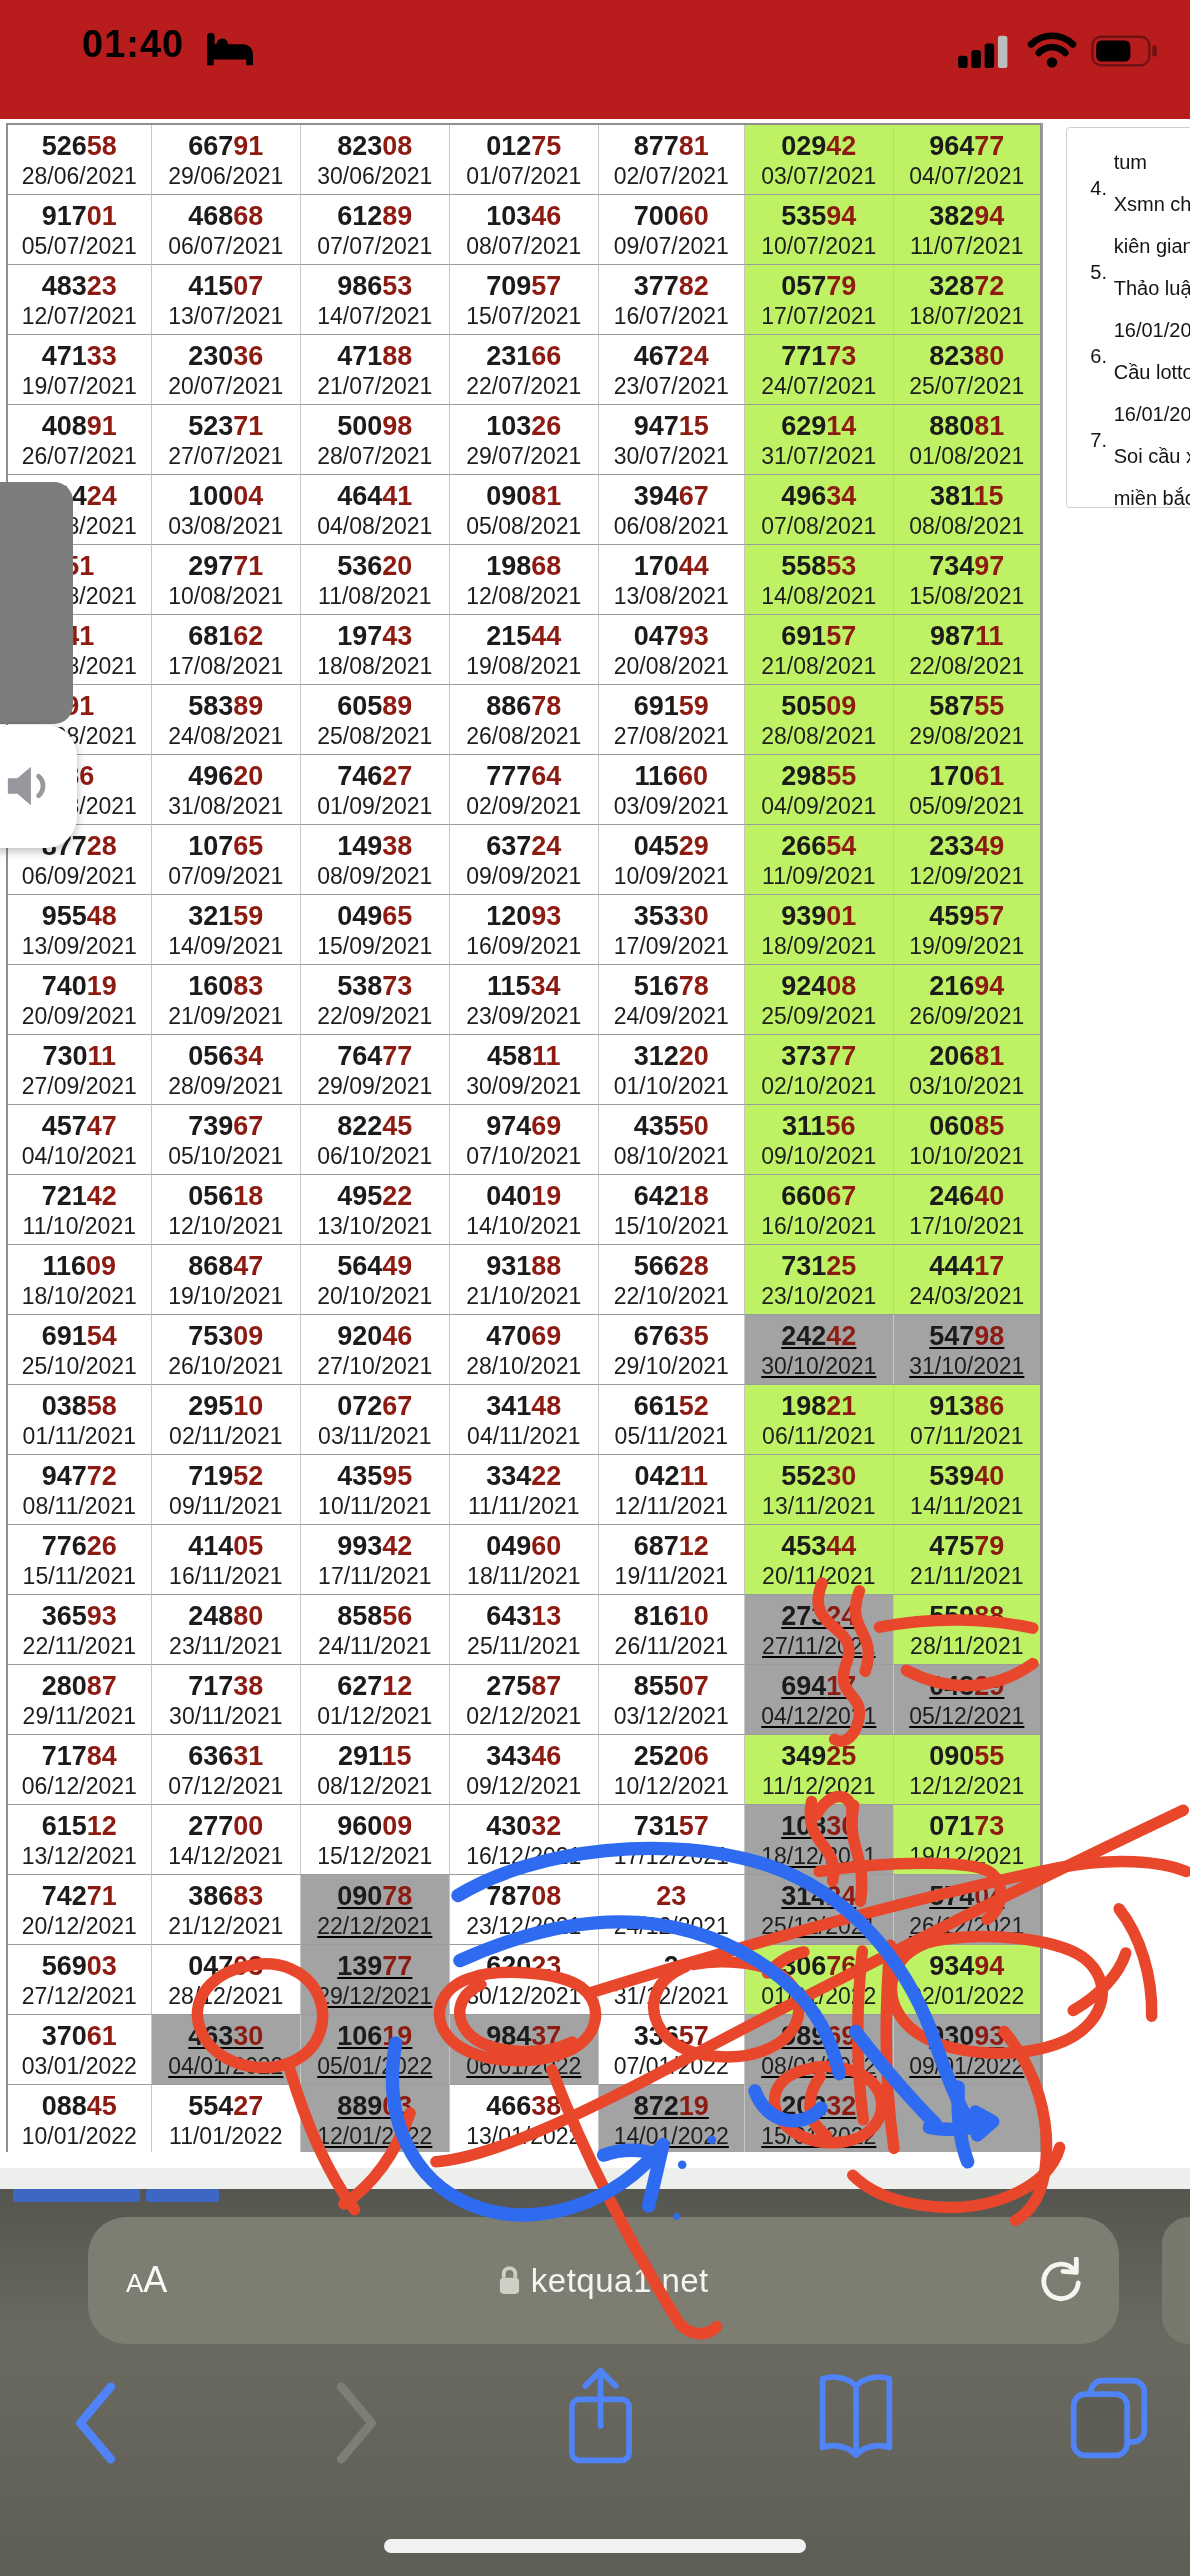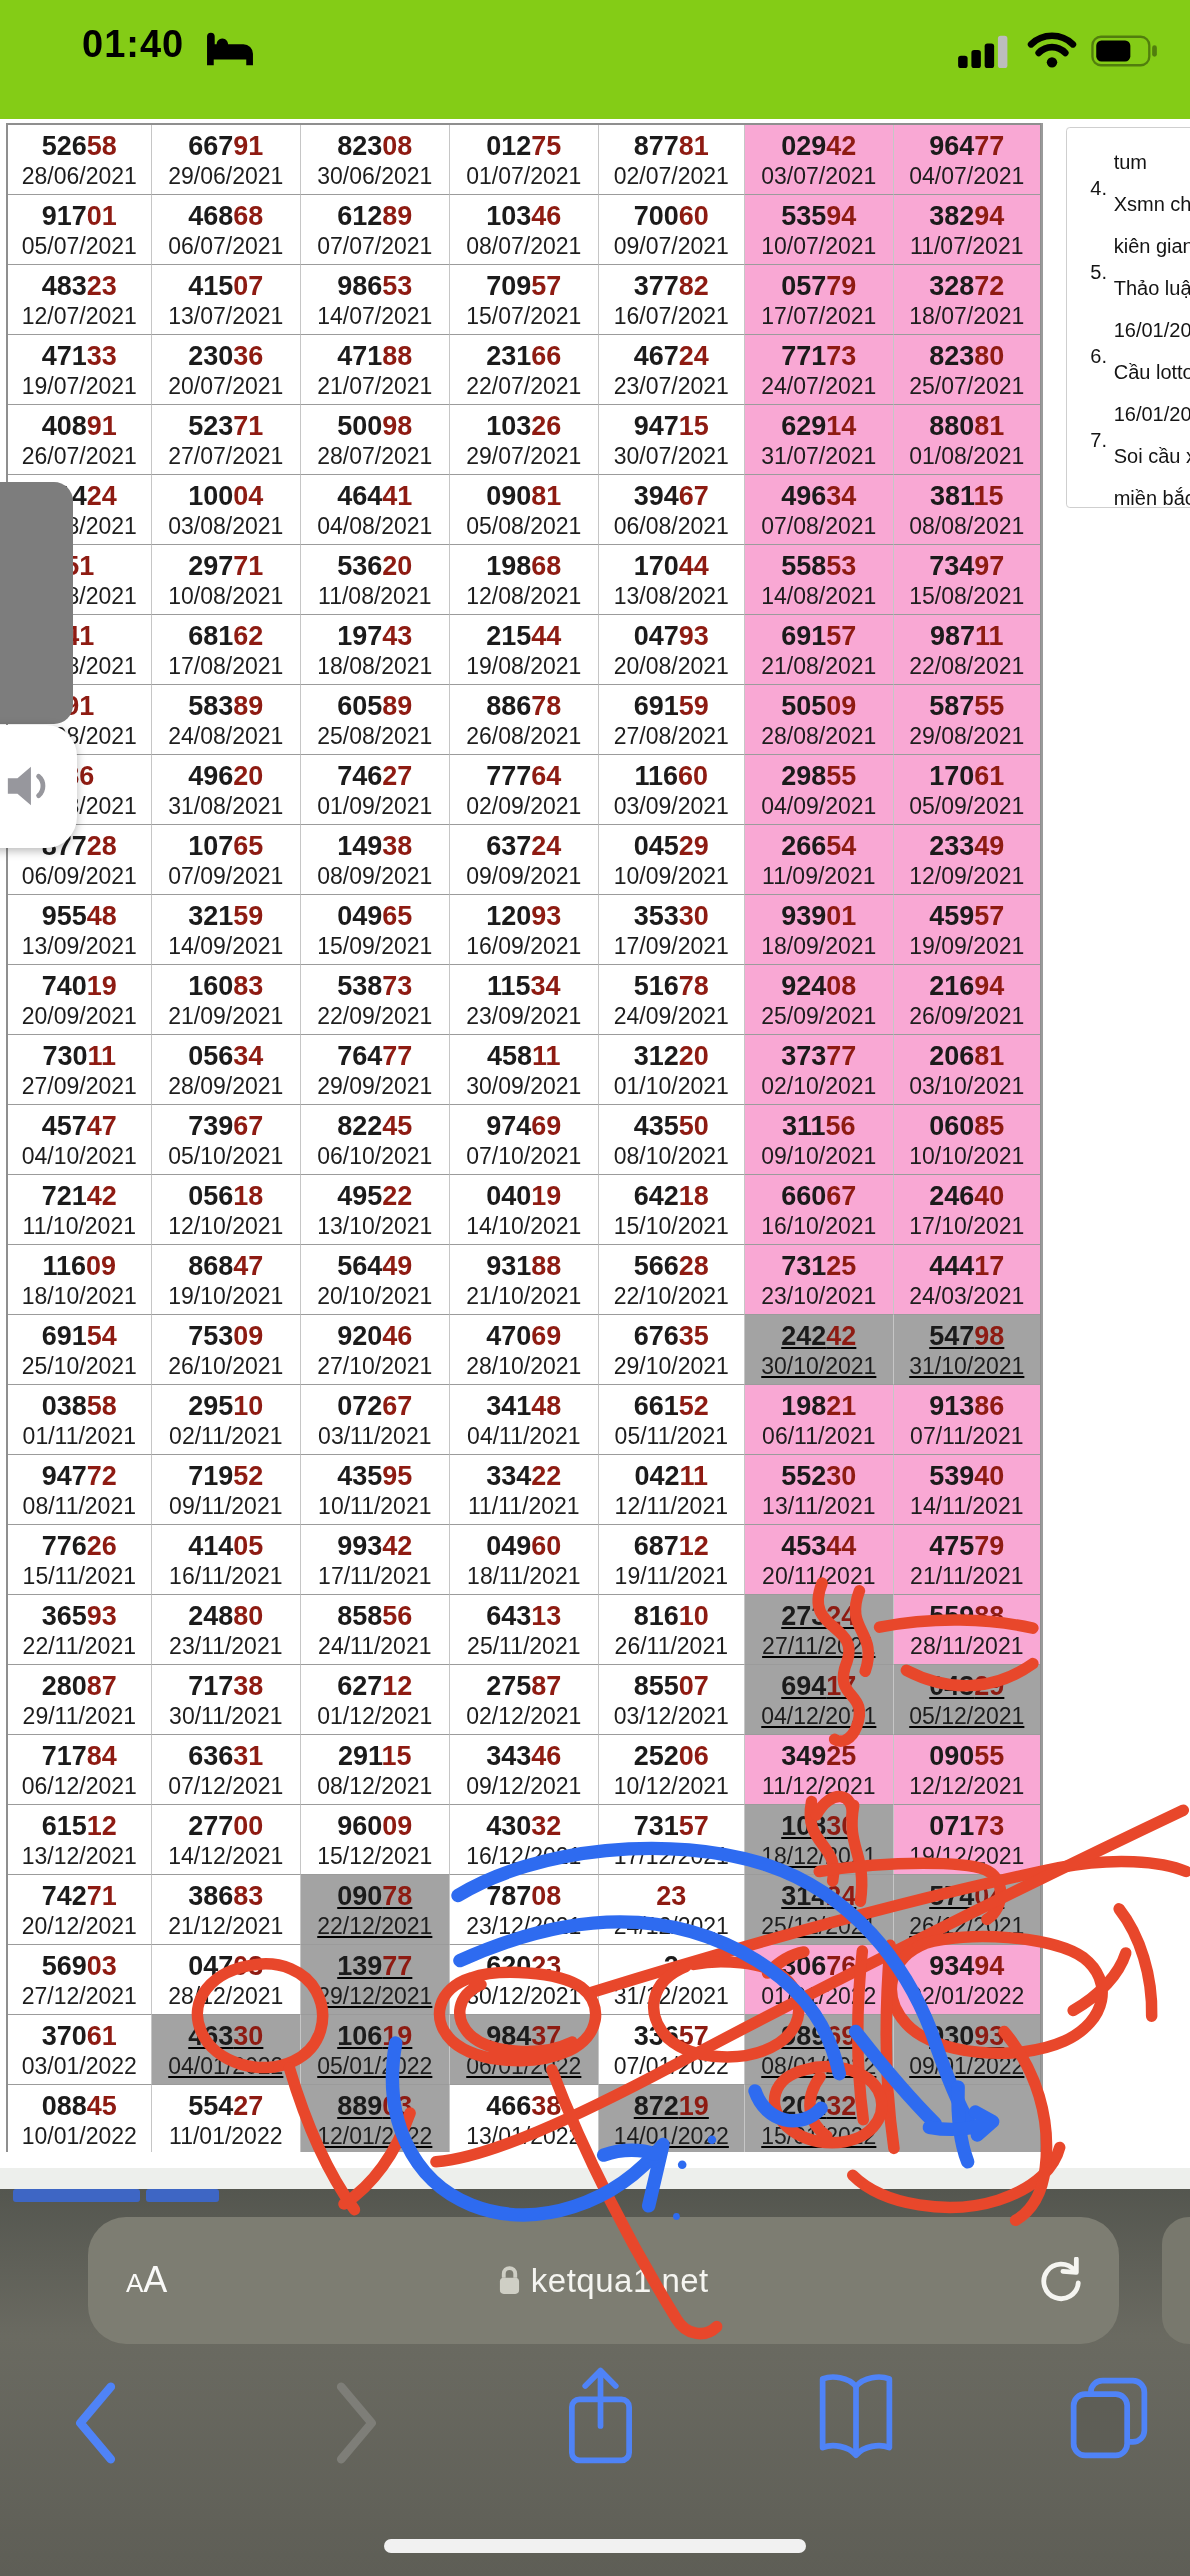--- a/index.html
+++ b/index.html
@@ -1,30 +1,30 @@
 <!DOCTYPE html>
 <html><head>
 <meta charset="utf-8">
 <style>
   html,body{margin:0;padding:0;background:#333;}
   *{box-sizing:border-box;}
   .screen{position:relative;width:1190px;height:2576px;background:#ffffff;overflow:hidden;
           font-family:"Liberation Sans","DejaVu Sans",sans-serif;margin:0 auto;}
   
-  .statusband{position:absolute;left:0;top:0;width:1190px;height:119px;background:#84cc16;}
+  .statusband{position:absolute;left:0;top:0;width:1190px;height:119px;background:#b91c1c;}
   .time{position:absolute;left:82px;top:23px;font-size:38px;font-weight:700;color:#000;letter-spacing:1px;}
   .sb-icon{position:absolute;}
   
   .tablewrap{position:absolute;left:5.8px;top:123px;width:1035px;border:2.9px solid #8f8f8f;border-bottom:5.8px solid #8f8f8f;background:#fff;}
   .tgrid{display:grid;grid-template-columns:144px 149px 149px 149px 146px 149px 146px;}
   .cell{height:70px;border-right:1px solid #c6c6c6;border-bottom:1.9px solid #9b9b9b;
         text-align:center;overflow:hidden;padding-top:6.7px;background:#fff;}
   .cell.last{border-right:none;}
   .cell.rowend{border-bottom:none;}
-  .cell.g{background:#f9a8d4;}
+  .cell.g{background:#bef264;}
   .cell.o{background:#a3a3a3;text-decoration:underline;}
   .num{font-size:27px;font-weight:700;color:#1b1b1b;line-height:29px;white-space:nowrap;}
   .num .rd{color:#8e1b12;}
   .dt{font-size:23px;color:#1d1d1d;line-height:27px;margin-top:1.9px;white-space:nowrap;}
   
   .graytab{position:absolute;left:-13.4px;top:482px;width:86px;height:242px;background:#7d7d7d;
            border-radius:0 19px 19px 0;z-index:20;}
   .volpill{position:absolute;left:-13.4px;top:725px;width:90px;height:123px;background:#ffffff;
            border-radius:0 31px 31px 0;box-shadow:0 2.9px 9.6px rgba(0,0,0,.28);z-index:21;}
   

